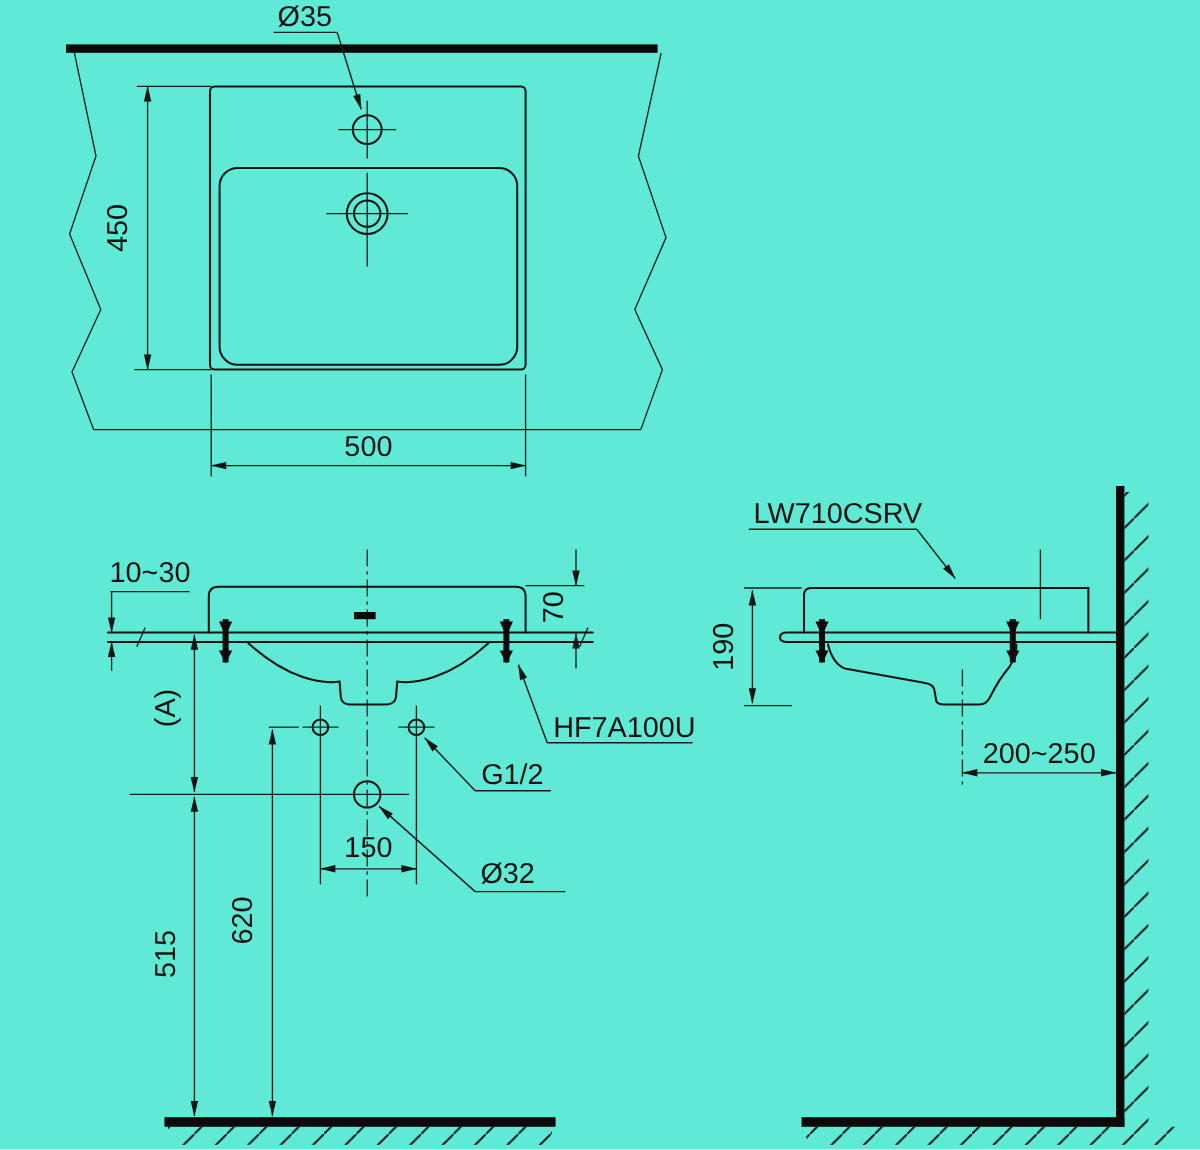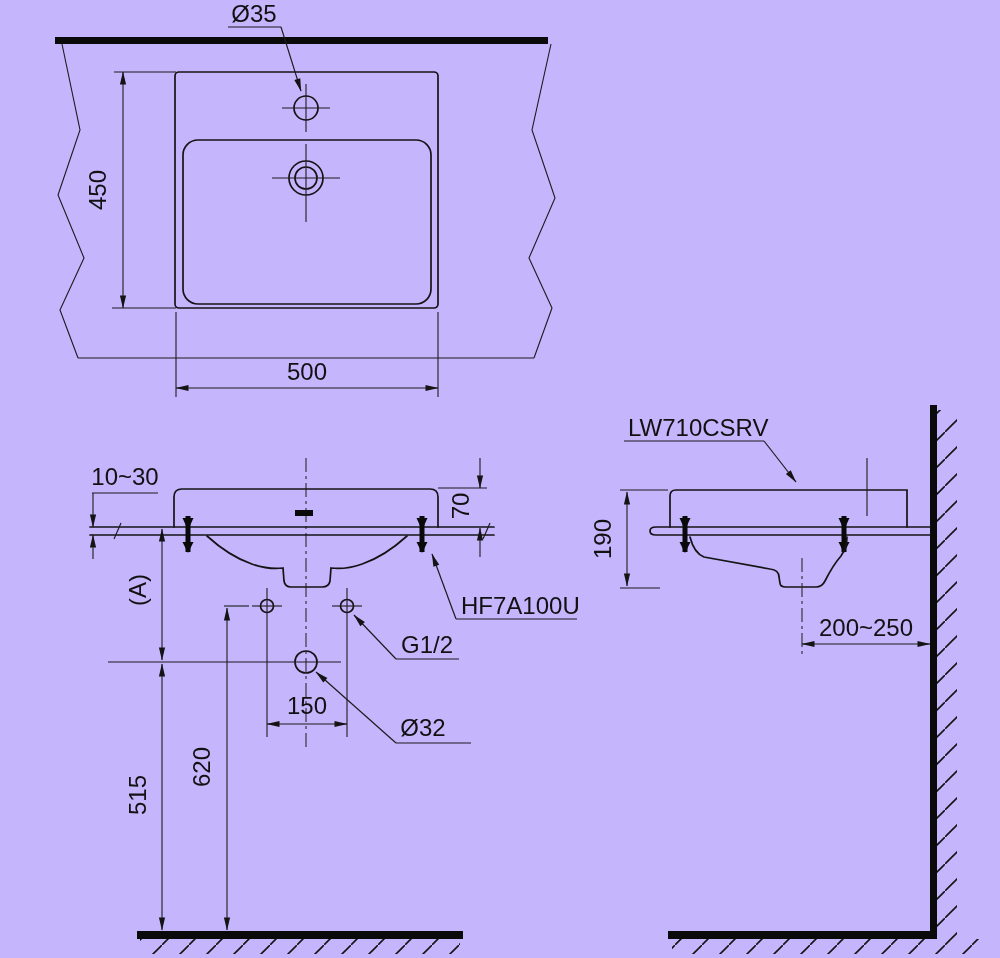--- a/index.html
+++ b/index.html
@@ -1,16 +1,16 @@
 <!DOCTYPE html>
 <html><head>
 <meta charset="utf-8">
 <style>
   html,body{margin:0;padding:0;background:#ffffff;}
-  .stage{width:1000px;height:958px;position:relative;background:#c4b5fd;}
+  .stage{width:1000px;height:958px;position:relative;background:#5eead4;}
   svg{display:block;}
   .lbl{font-family:"Liberation Sans",sans-serif;font-size:24px;fill:#111;}
   .obj{stroke:#141414;stroke-width:1.7;fill:none;stroke-linecap:round;}
   .thin{stroke:#1c1c1c;stroke-width:1.1;fill:none;}
   .dim{stroke:#1c1c1c;stroke-width:1.1;fill:none;}
   .leader{stroke:#1c1c1c;stroke-width:1.2;fill:none;}
   .cl{stroke:#2a2a2a;stroke-width:1.1;fill:none;stroke-dasharray:14 4 3 4;}
   .solidblk{fill:#0a0a0a;stroke:none;}
 </style>
 </head>

